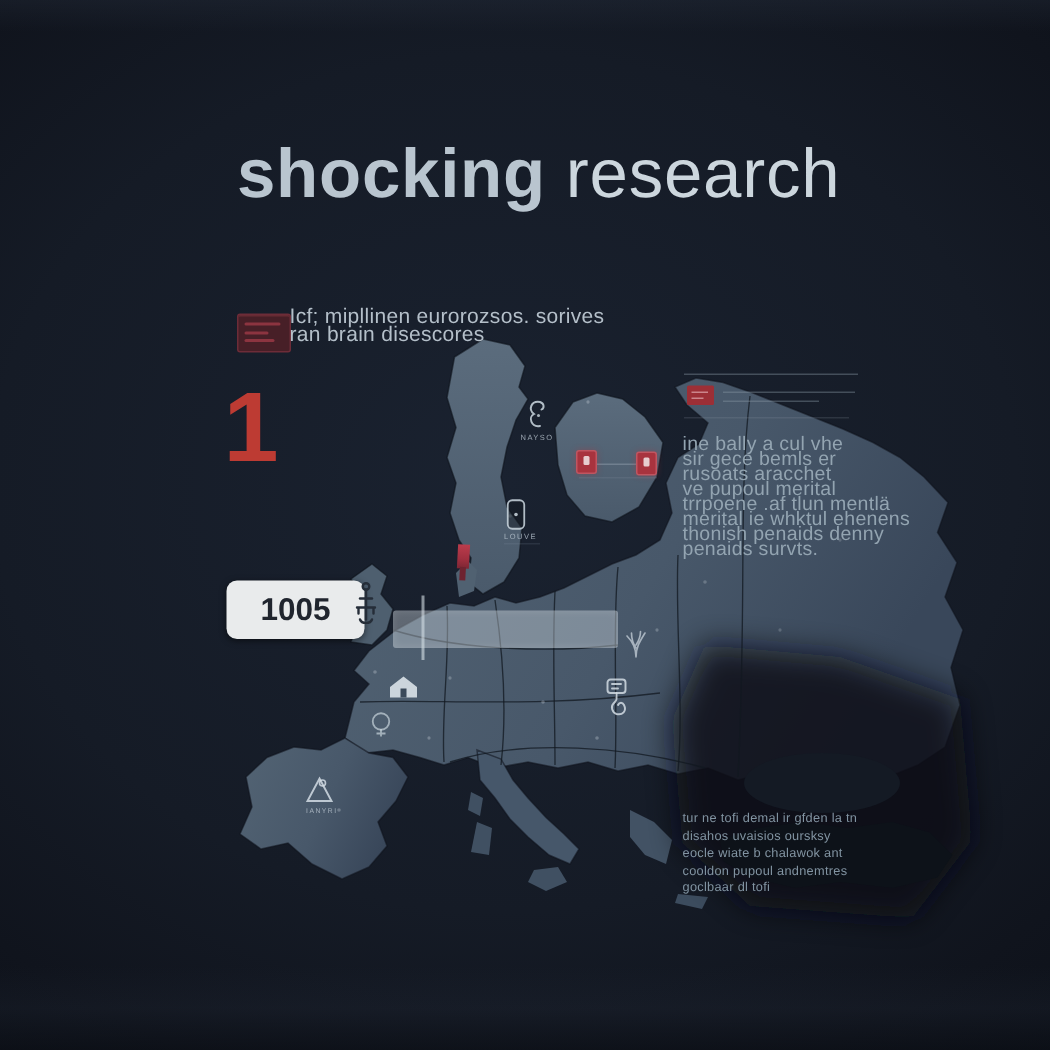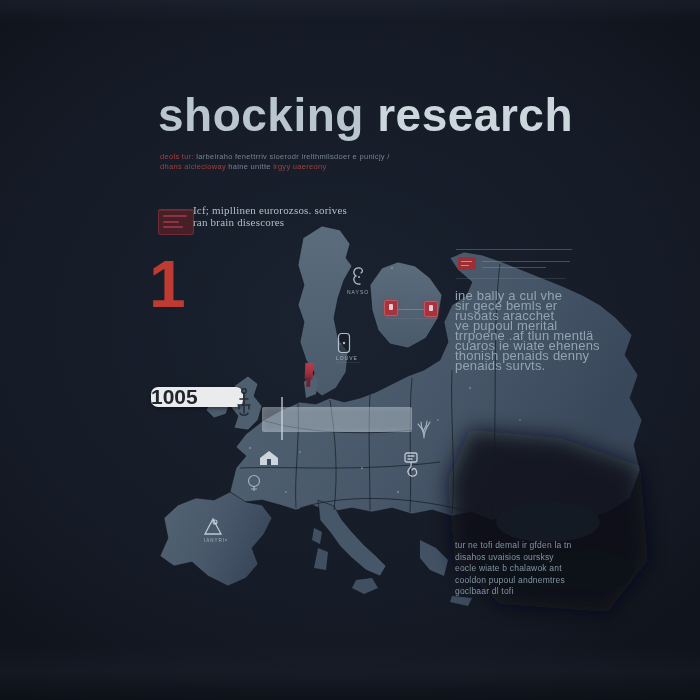--- a/index.html
+++ b/index.html
@@ -9,34 +9,34 @@
     background:
       radial-gradient(ellipse 620px 520px at 48% 46%, #1a2230 0%, #151b26 55%, #10141d 80%, #0c1018 100%);
   }
   #canvas:before{content:"";position:absolute;inset:0;
     background:linear-gradient(180deg, rgba(46,56,72,.25) 0%, rgba(46,56,72,0) 3%, rgba(0,0,0,0) 92%, rgba(40,48,62,.18) 96%, rgba(10,13,19,.5) 100%);
     pointer-events:none;}
   .abs{position:absolute;}
   
   .title{left:158px;top:88px;font-size:46px;letter-spacing:.5px;color:#c3ced7;white-space:nowrap;}
   .title .light{font-weight:700;color:#b9c5cf;}
-  .title .bold{font-weight:700;color:#ccd6dd;margin-top:44px;}
+  .title .bold{font-weight:400;color:#ccd6dd;margin-top:44px;}
   
   .subtitle{left:160px;top:152px;font-size:7.5px;line-height:10px;letter-spacing:.3px;}
   .sub-red{color:#a0403e;} .sub-gray{color:#76828f;}
   
   .badge-box{left:158px;top:209px;width:34px;height:24px;background:#471f27;border:1px solid #6d2c38;border-radius:2px;box-shadow:inset 0 1px 0 rgba(200,80,90,.25);}
   .badge-box .bl{position:absolute;left:4px;height:2px;background:#8c3440;border-radius:1px;}
-  .stat-badge-text{left:193px;top:204px;font-size:11px;line-height:12px;color:#b4bfc9;letter-spacing:.2px;font-family:Liberation Serif, serif;}
+  .stat-badge-text{left:193px;top:204px;font-size:14px;line-height:12px;color:#b4bfc9;letter-spacing:.2px;}
   
   .big-one{left:149px;top:252px;font-size:66px;font-weight:700;color:#bd3b33;line-height:64px;}
   .stat-one-text{left:196px;top:272px;font-size:10.5px;line-height:13px;color:#4d5966;letter-spacing:.2px;}
   
-  .value-box{left:151px;top:387px;width:92px;height:20px;background:#e9ebec;border-radius:7px;
-    display:flex;align-items:center;font-size:21px;font-weight:700;color:#20252e;
+  .value-box{left:151px;top:387px;width:92px;height:39px;background:#e9ebec;border-radius:7px;
+    display:flex;align-items:center;justify-content:center;font-size:21px;font-weight:700;color:#20252e;
     box-shadow:0 1px 4px rgba(0,0,0,.5);}
   
   .trans-bar{left:262px;top:407px;width:150px;height:25px;background:rgba(205,214,222,.40);border-radius:2px;
     box-shadow:inset 0 0 6px rgba(255,255,255,.15);}
   .bar-tick{left:281px;top:397px;width:2px;height:43px;background:rgba(232,240,246,.55);}
   
   .legend-line{height:1px;background:rgba(138,152,166,.4);}
   .legend-swatch{left:458px;top:257px;width:18px;height:13px;background:#9c2f36;border-radius:1px;}
   .legend-swatch i{position:absolute;left:3px;height:1px;background:rgba(225,170,175,.7);display:block;}
   
@@ -125,28 +125,20 @@
         <circle cx="520" cy="420" r="1.1" opacity=".22"></circle>
       <circle cx="560" cy="360" r="1.1" opacity=".2"></circle>
         <circle cx="398" cy="492" r="1.2" opacity=".3"></circle>
     </g>
   </svg>
 
   <div class="abs title">
     <span class="light">shocking</span><span> </span><span class="bold">research</span>
   </div>
 
-  <div class="abs subtitle">
-    <div>
-      <span class="sub-red">deols tur:</span><span class="sub-gray"> larbeiraho fenettrriv sioerodr irelthmllsdoer e punicjy /</span>
-    </div>
-    <div>
-      <span class="sub-red">dhans aiclecioway</span><span class="sub-gray"> haine unitte </span><span class="sub-red">irgyy uaereony</span>
-    </div>
-  </div>
 
   <div class="abs badge-box">
     <i class="bl" style="top:5px;width:24px"></i>
     <i class="bl" style="top:11px;width:16px"></i>
     <i class="bl" style="top:16px;width:20px"></i>
   </div>
   <div class="abs stat-badge-text">
     <div>Icf; mipllinen eurorozsos. sorives</div>
     <div>ran brain disescores</div>
   </div>
@@ -168,21 +160,21 @@
   <div class="abs legend-line" style="left:482px;top:261px;width:88px"></div>
   <div class="abs legend-line" style="left:482px;top:267px;width:64px"></div>
   <div class="abs legend-line" style="left:456px;top:278px;width:110px;opacity:.5"></div>
 
   <div class="abs right-block">
     <div>ine bally a cul vhe</div>
     <div>sir gece bemls er</div>
     <div>rusoats aracchet</div>
     <div>ve pupoul merital</div>
     <div>trrpoene .af tlun mentlä</div>
-    <div>cuaros ie wiate ehenens</div>
+    <div>merital ie whktul ehenens</div>
     <div>thonish penaids denny</div>
     <div>penaids survts.</div>
   </div>
 
   <div class="abs bottom-block">
     <div>tur ne tofi demal ir gfden la tn</div>
     <div>disahos uvaisios oursksy</div>
     <div>eocle wiate b chalawok ant</div>
     <div>cooldon pupoul andnemtres</div>
     <div>goclbaar dl tofi</div>

